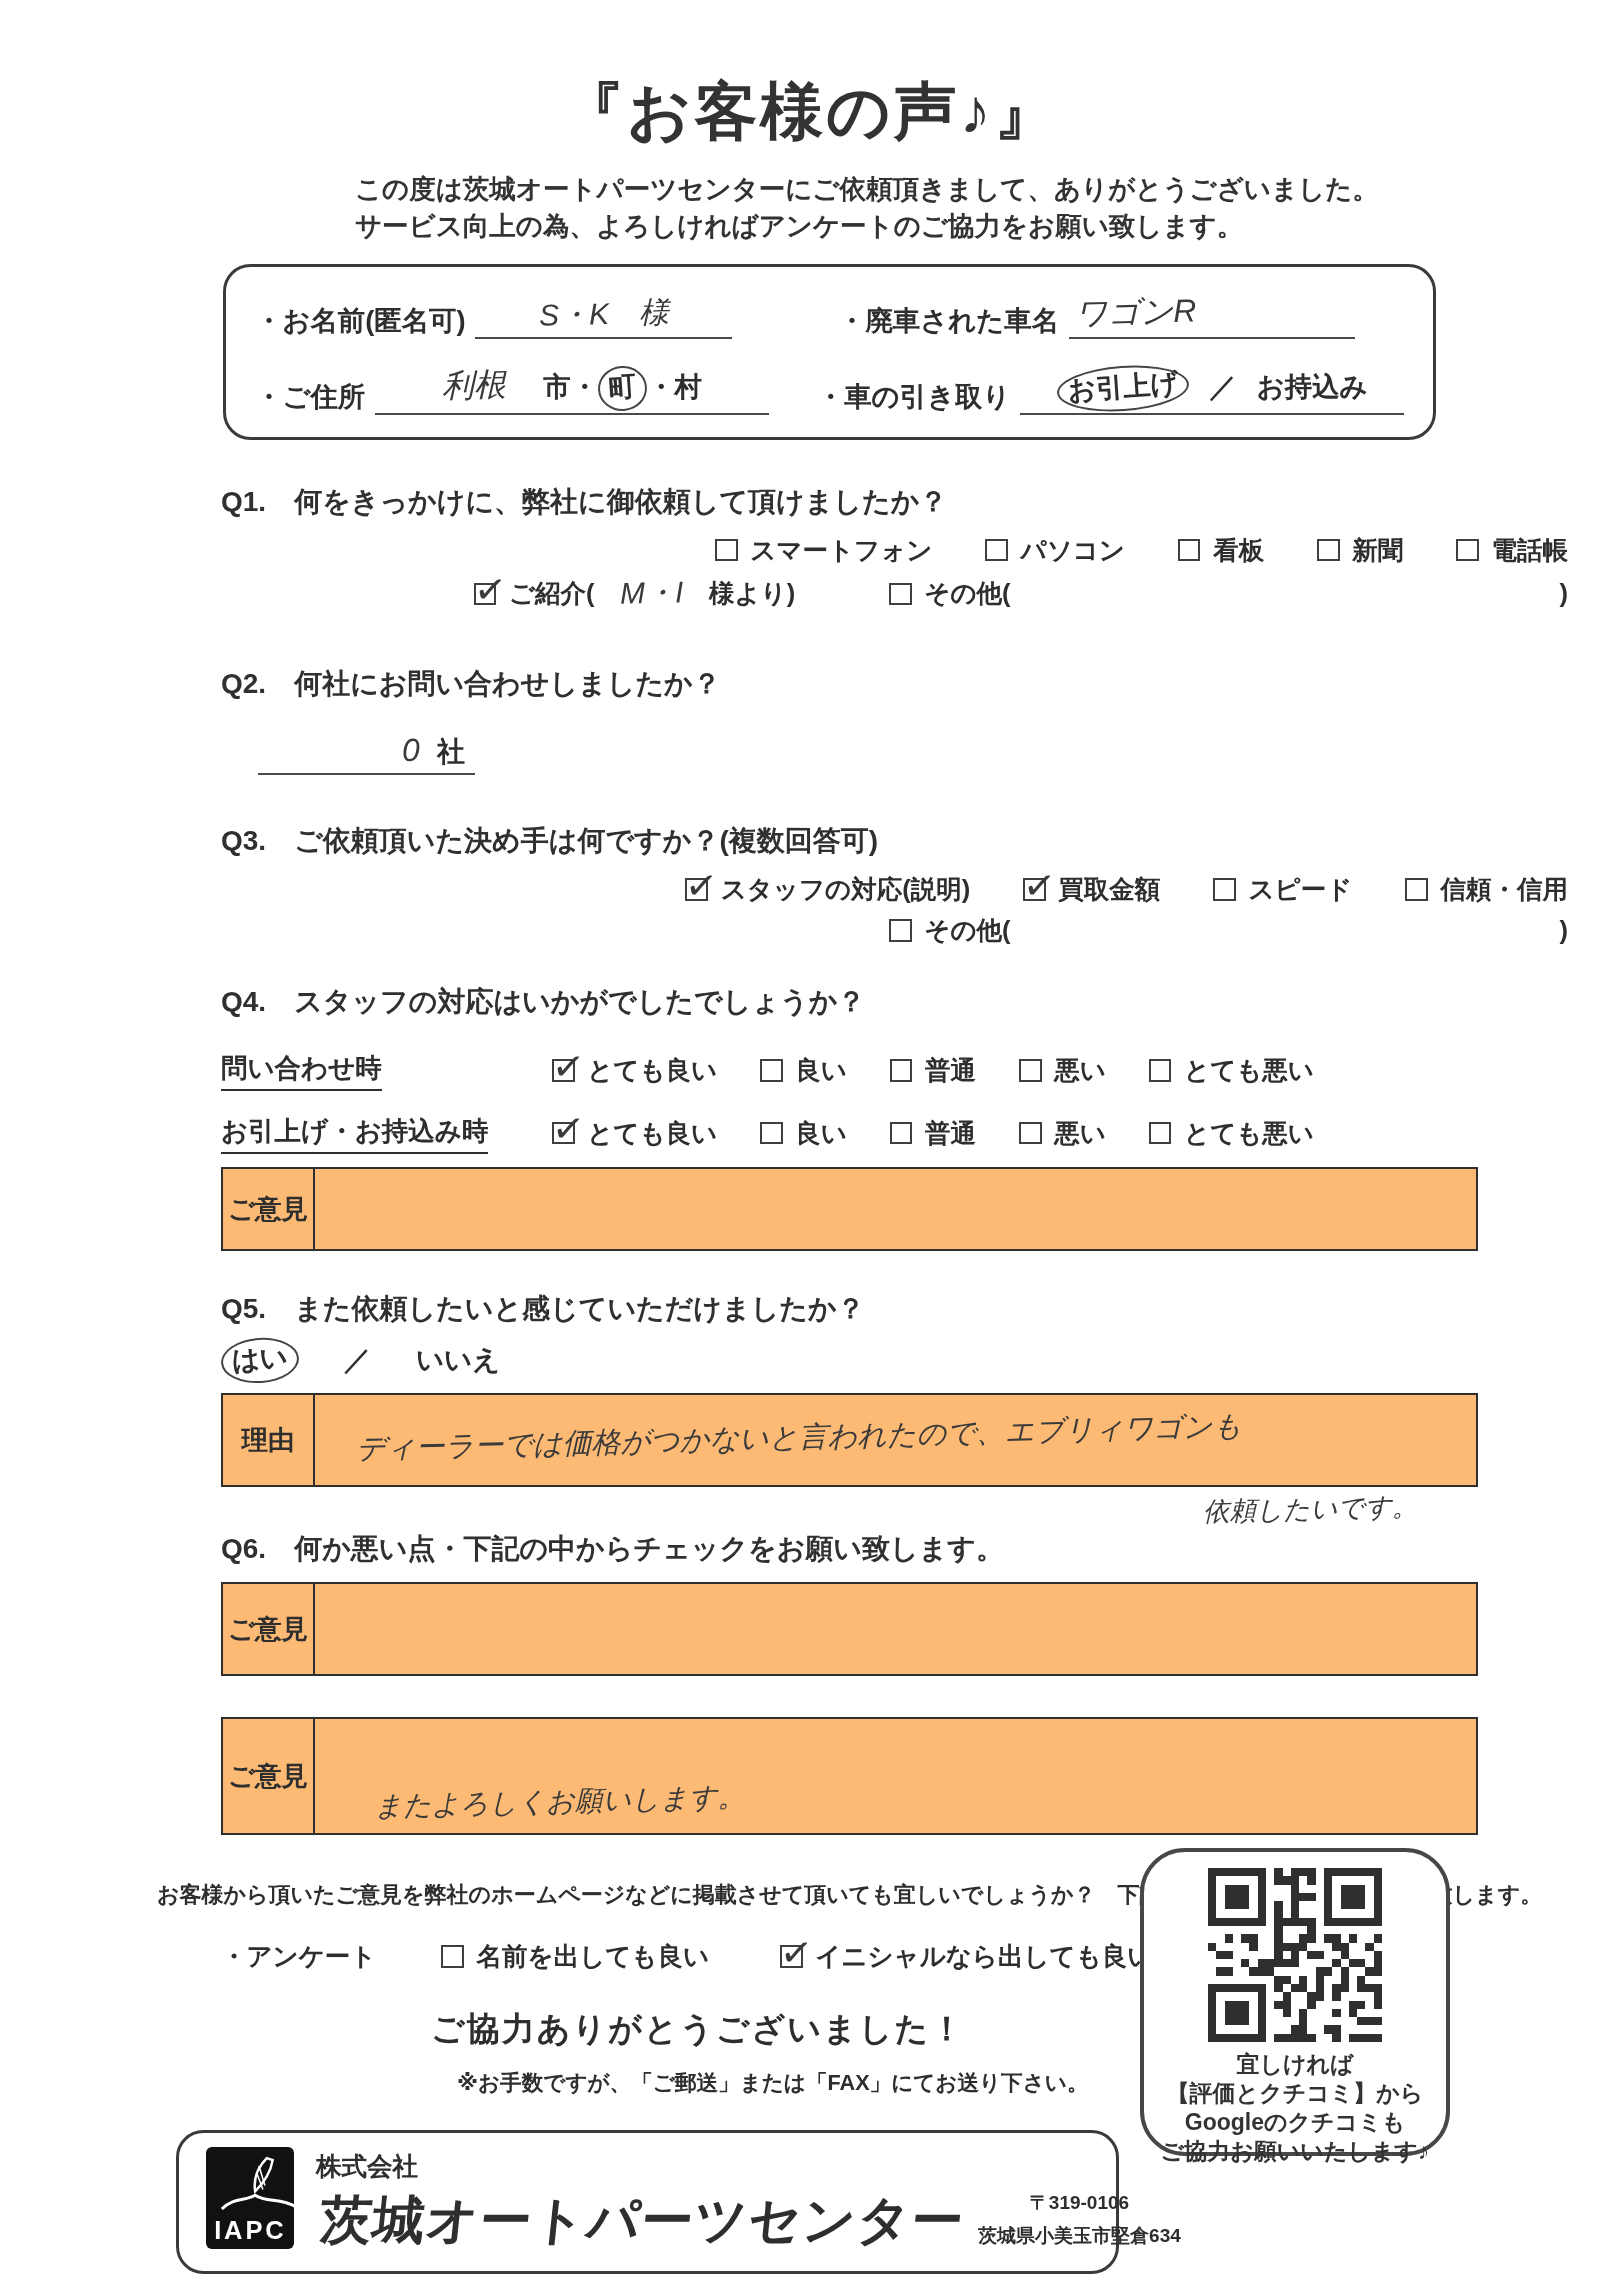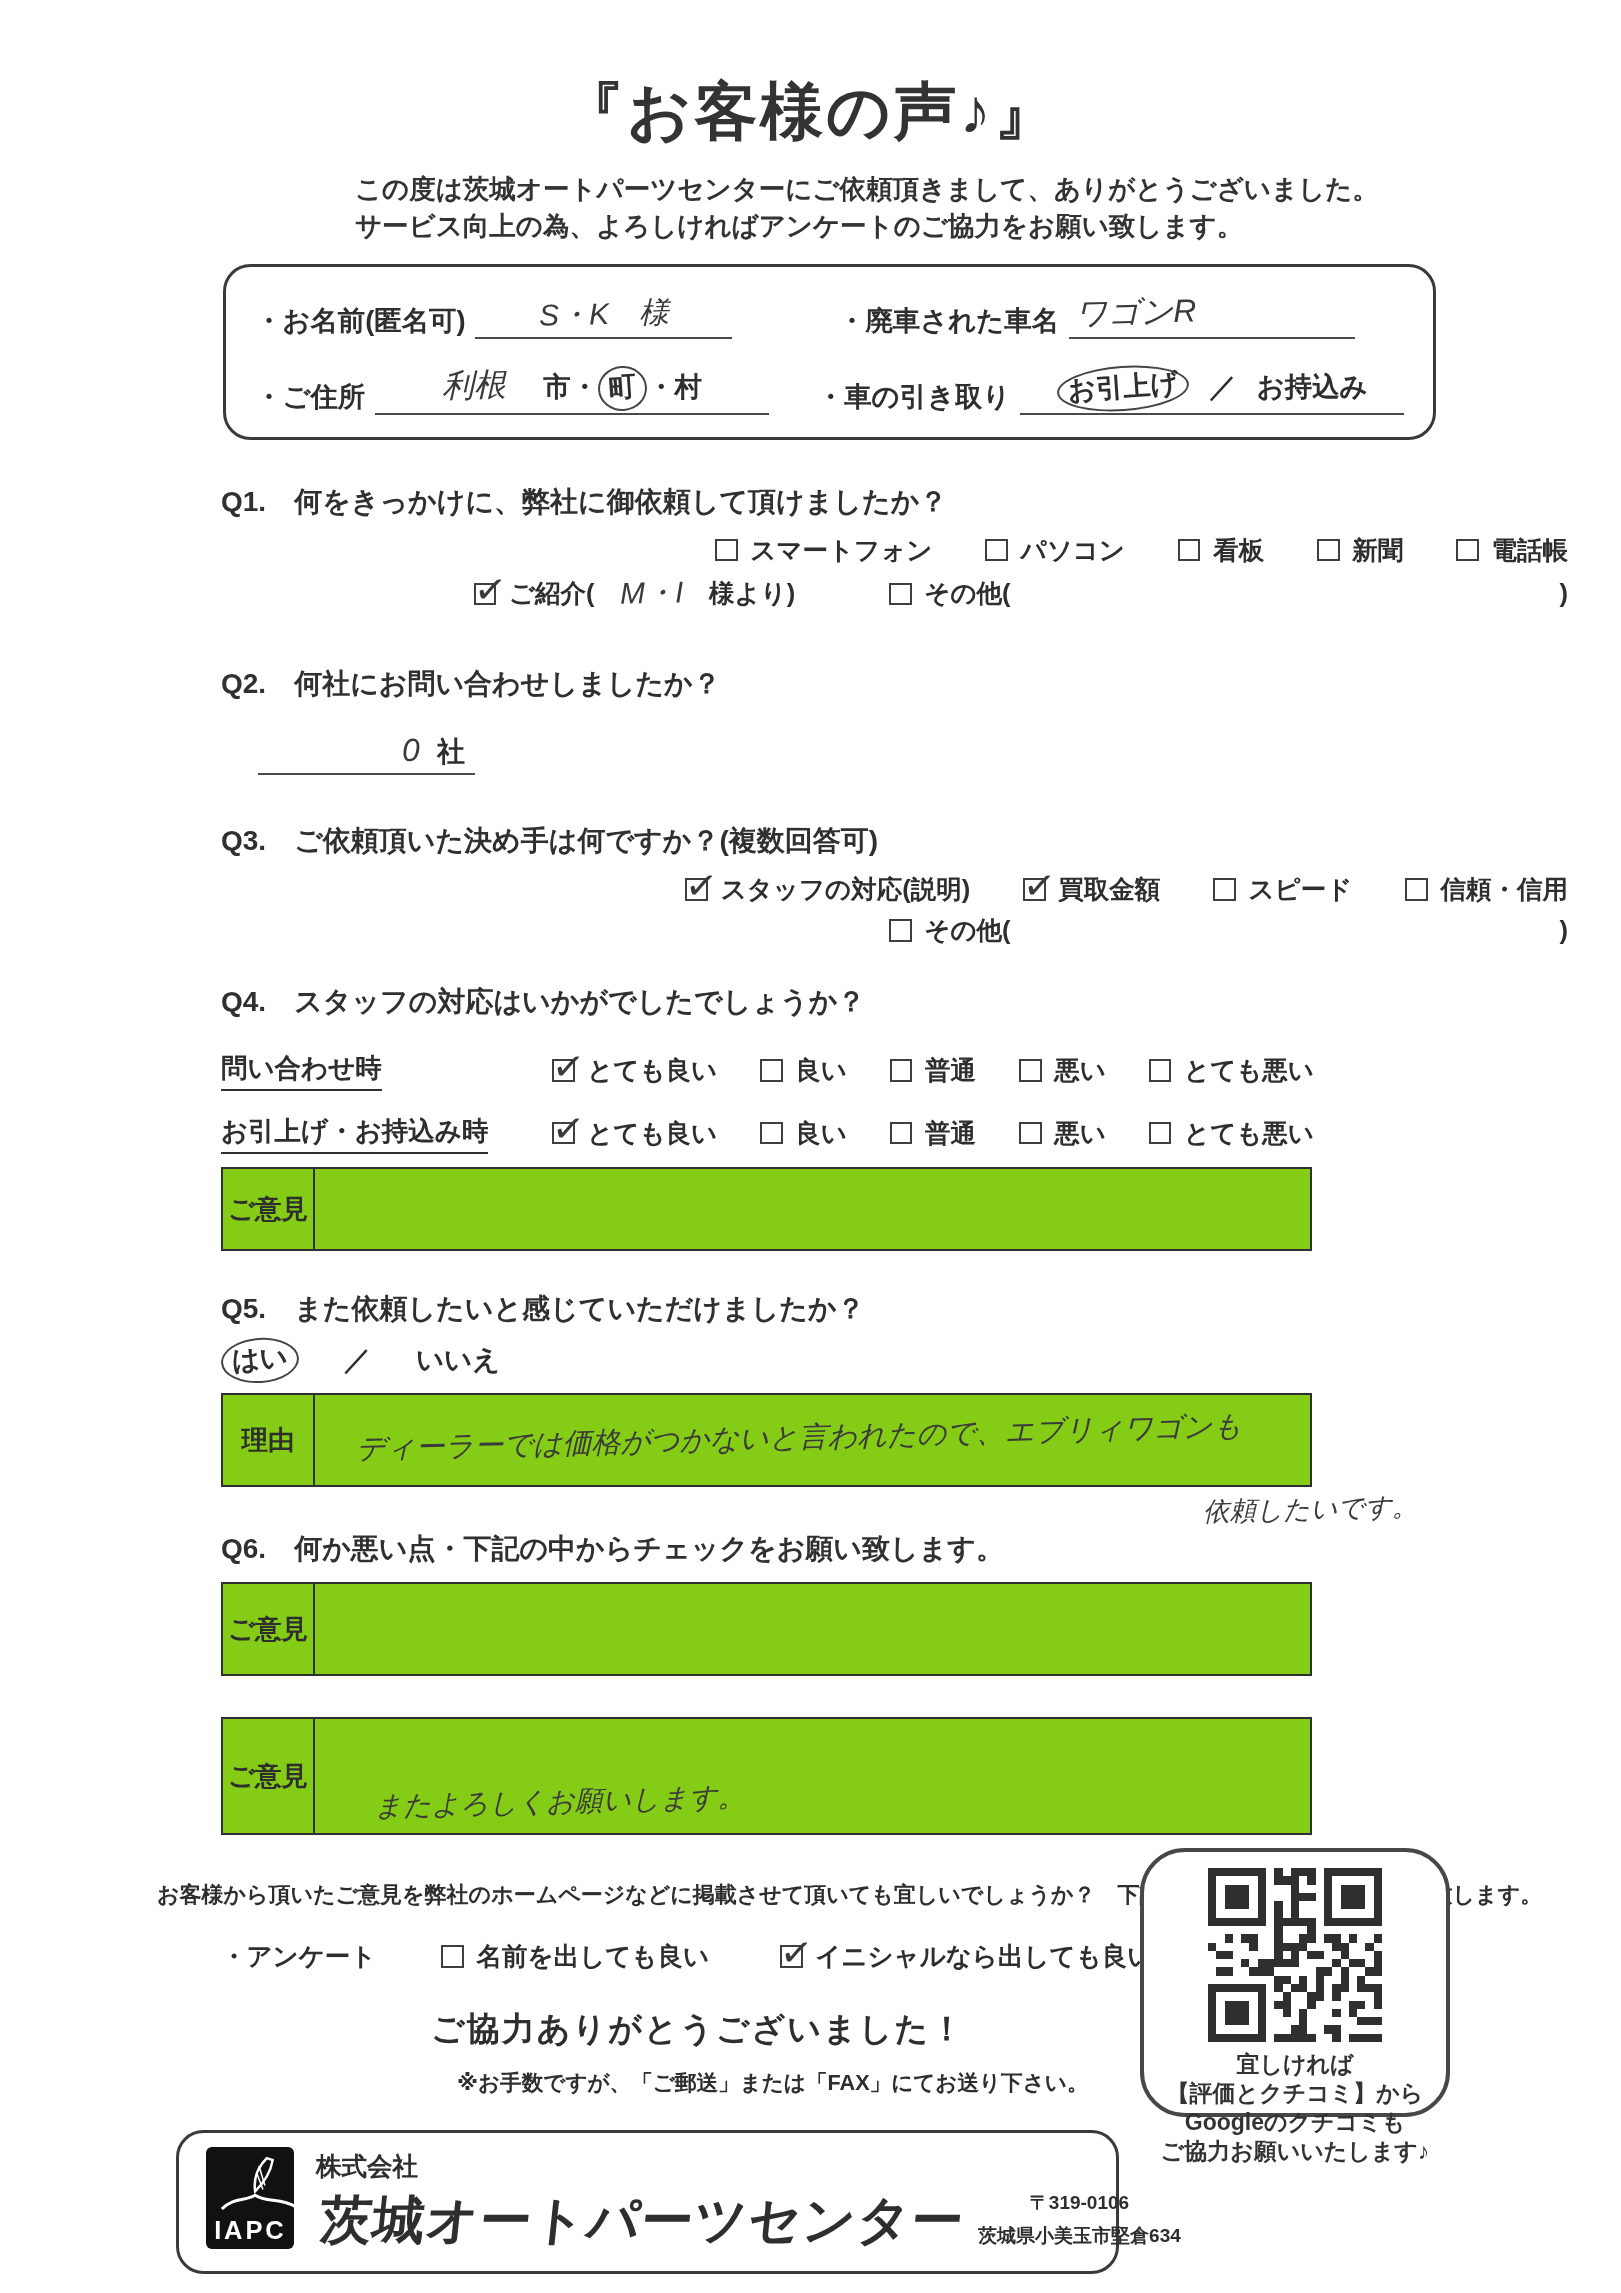--- a/index.html
+++ b/index.html
@@ -43,22 +43,22 @@
   .q2-answer .blank { min-width:201px; text-align:right; padding-right:9.8px; }
   .q2-answer .hand { font-size:32px; margin-right:17.6px; }
   .q2-suffix { font-weight:700; }
   
   .q4-row { display:flex; align-items:center; margin:29px 0 0 0; }
   .q4-label-wrap { width:331px; flex:none; }
   .q4-label { display:inline-block; font-size:26.5px; font-weight:800;
     border-bottom:2.9px solid #2f2f2f; padding-bottom:2.9px; }
   .q4-row .opt { margin-right:43px; font-size:25.5px; }
   
-  .comment-table { display:flex; border:2.9px solid #2f2f2f; width:1091px;
-    box-sizing:border-box; margin-top:13.7px; background:#84cc16; }
+  .comment-table { display:flex; border:2.9px solid #2f2f2f; width:1257px;
+    box-sizing:border-box; margin-top:13.7px; background:#fdba74; }
   .clabel { width:90px; min-width:90px; border-right:2px solid #2f2f2f;
     display:flex; align-items:center; justify-content:center;
     font-size:26.5px; font-weight:600; }
   .cbody { flex:1; position:relative; }
   .h80 .cbody { min-height:80px; }  .h90 .cbody { min-height:90px; }
   .h115 .cbody { min-height:114px; }
   .reason-text { position:absolute; left:41px; top:23.5px; font-size:29px; white-space:nowrap; }
   .q7-text { position:absolute; left:59px; bottom:11.8px; font-size:28px; white-space:nowrap; }
   .q5-overflow { margin:3.9px 0 0 982px; font-size:26.5px; }
   
@@ -80,21 +80,21 @@
     display:flex; flex-direction:column; align-items:center; justify-content:flex-end;
     padding-bottom:3.9px; box-sizing:border-box; position:relative; }
   .logo svg { position:absolute; top:5.9px; left:9.8px; }
   .logo-text { color:#fff; font-size:25.5px; font-weight:700; letter-spacing:2.9px; }
   .company-block { margin-left:21.6px; }
   .company-prefix { font-size:25.5px; font-weight:800; margin-top:2px; }
   .company-name { font-size:52px; font-weight:900; letter-spacing:1px;
     transform:skewX(-6deg); transform-origin:left bottom; margin-top:2px; white-space:nowrap; }
   .addr-block { margin:39px 0 0 17.6px; font-size:19px; font-weight:600; line-height:33px; white-space:nowrap;text-align:center; }
   
-  .qr-box { position:absolute; left:1140px; top:1848px; width:310px; height:269px;
+  .qr-box { position:absolute; left:1140px; top:1848px; width:310px; height:308px;
     box-sizing:border-box; border:4.9px solid #474747; border-radius:45px;
     text-align:center; padding-top:15.7px; background:#fff; }
   .qr-box svg { width:174px; height:174px; }
   .qr-caption { font-size:23px; font-weight:600; line-height:29px; margin-top:3.9px; color:#333; }
 </style>
 </head>
 <body>
 
 <div class="page">
 

